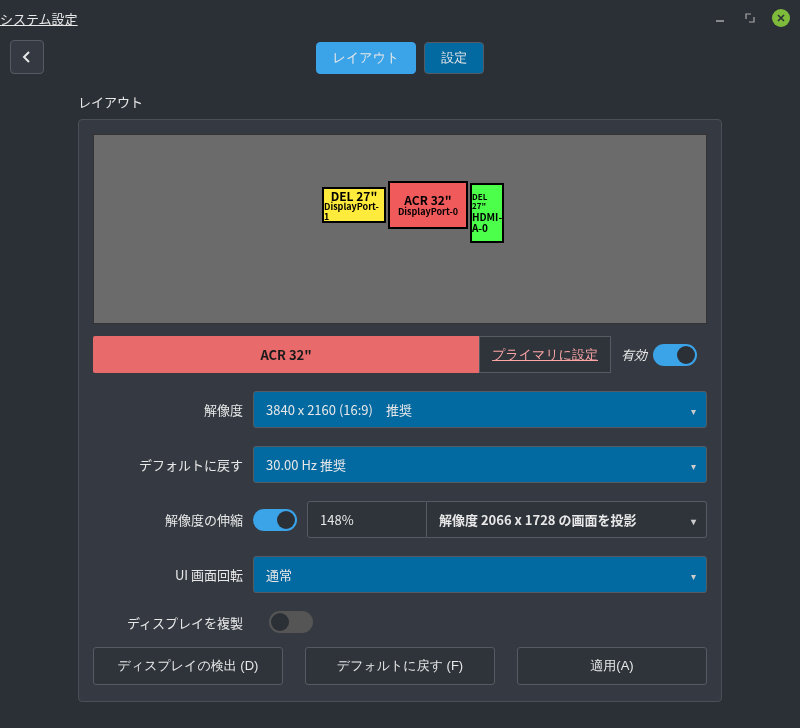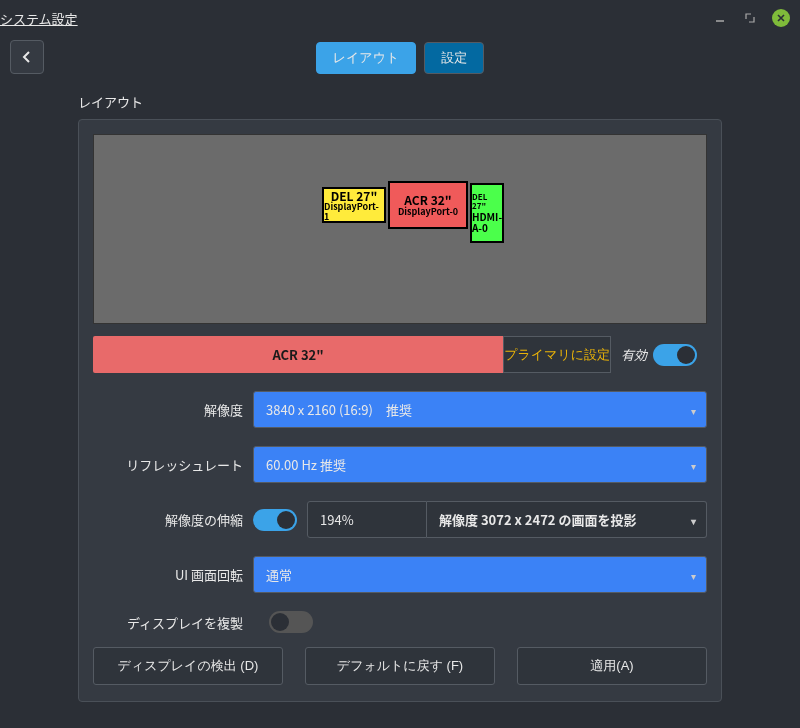--- a/index.html
+++ b/index.html
@@ -78,40 +78,40 @@
 .mon-green { background: #4bff4b; }
 .selected-row {
   display: flex; margin: 0 14px; align-items: stretch; gap: 0;
 }
 .selected-display {
   flex: 1; background: #e86a6a; color: #1a1a1a;
   font-weight: bold; text-align: center; padding: 9px 0; border-radius: 2px 0 0 2px;
 }
 .primary-btn {
   background: #2f343b; border: 1px solid #555b63;
-  color: #eab308; padding: 0 0; cursor: pointer; font-size: 13px;
+  color: #fca5a5; padding: 0 12px; cursor: pointer; font-size: 13px; text-decoration: underline;
 }
 .enabled-wrap { display: flex; align-items: center; gap: 6px; padding: 0 10px; font-style: italic; }
 .toggle {
   width: 44px; height: 22px; background: #555;
   border-radius: 11px; position: relative; cursor: pointer;
 }
 .toggle.on { background: #3ba3e8; }
 .toggle .knob {
   position: absolute; width: 18px; height: 18px; border-radius: 50%;
   background: #2b2f36; top: 2px; transition: left .1s;
 }
 .toggle.on .knob { left: 24px; }
 .toggle.off .knob { left: 2px; }
 .form-row {
   display: flex; align-items: center; margin: 18px 14px 0; gap: 10px;
 }
 .form-row .lbl { width: 150px; text-align: right; color: #e8e8e8; font-size: 13px; }
 .form-row .select {
-  flex: 1; background: #3b82f6; border: 1px solid #555b63;
+  flex: 1; background: #0369a1; border: 1px solid #555b63;
   border-radius: 3px; padding: 8px 30px 8px 12px; color: #e8e8e8;
   position: relative; cursor: pointer;
 }
 .form-row .select::after {
   content: "▾"; position: absolute; right: 10px; top: 50%;
   transform: translateY(-50%); color: #ccc; font-size: 10px;
 }
 .scale-select {
   display: flex; flex: 1; align-items: center; gap: 0;
 }
@@ -205,33 +205,33 @@
         </div>
     </div>
   </div>
 
   <div class="form-row">
     <div class="lbl">解像度</div>
     <div class="select">3840 x 2160 (16:9)　推奨</div>
   </div>
 
   <div class="form-row">
-    <div class="lbl">リフレッシュレート</div>
-    <div class="select">60.00 Hz  推奨</div>
+    <div class="lbl">デフォルトに戻す</div>
+    <div class="select">30.00 Hz  推奨</div>
   </div>
 
 
   <div class="form-row">
     <div class="lbl">解像度の伸縮</div>
     <div class="toggle on" style="flex:0 0 44px">
         <div class="knob"></div>
       </div>
     <div class="scale-select">
-      <div class="pct">194%</div>
-      <div class="hint">解像度 3072 x 2472 の画面を投影</div>
+      <div class="pct">148%</div>
+      <div class="hint">解像度 2066 x 1728 の画面を投影</div>
     </div>
   </div>
 
   <div class="form-row">
     <div class="lbl">UI 画面回転</div>
     <div class="select">通常</div>
   </div>
 
   <div class="dup-row">
     <div class="lbl">ディスプレイを複製</div>

